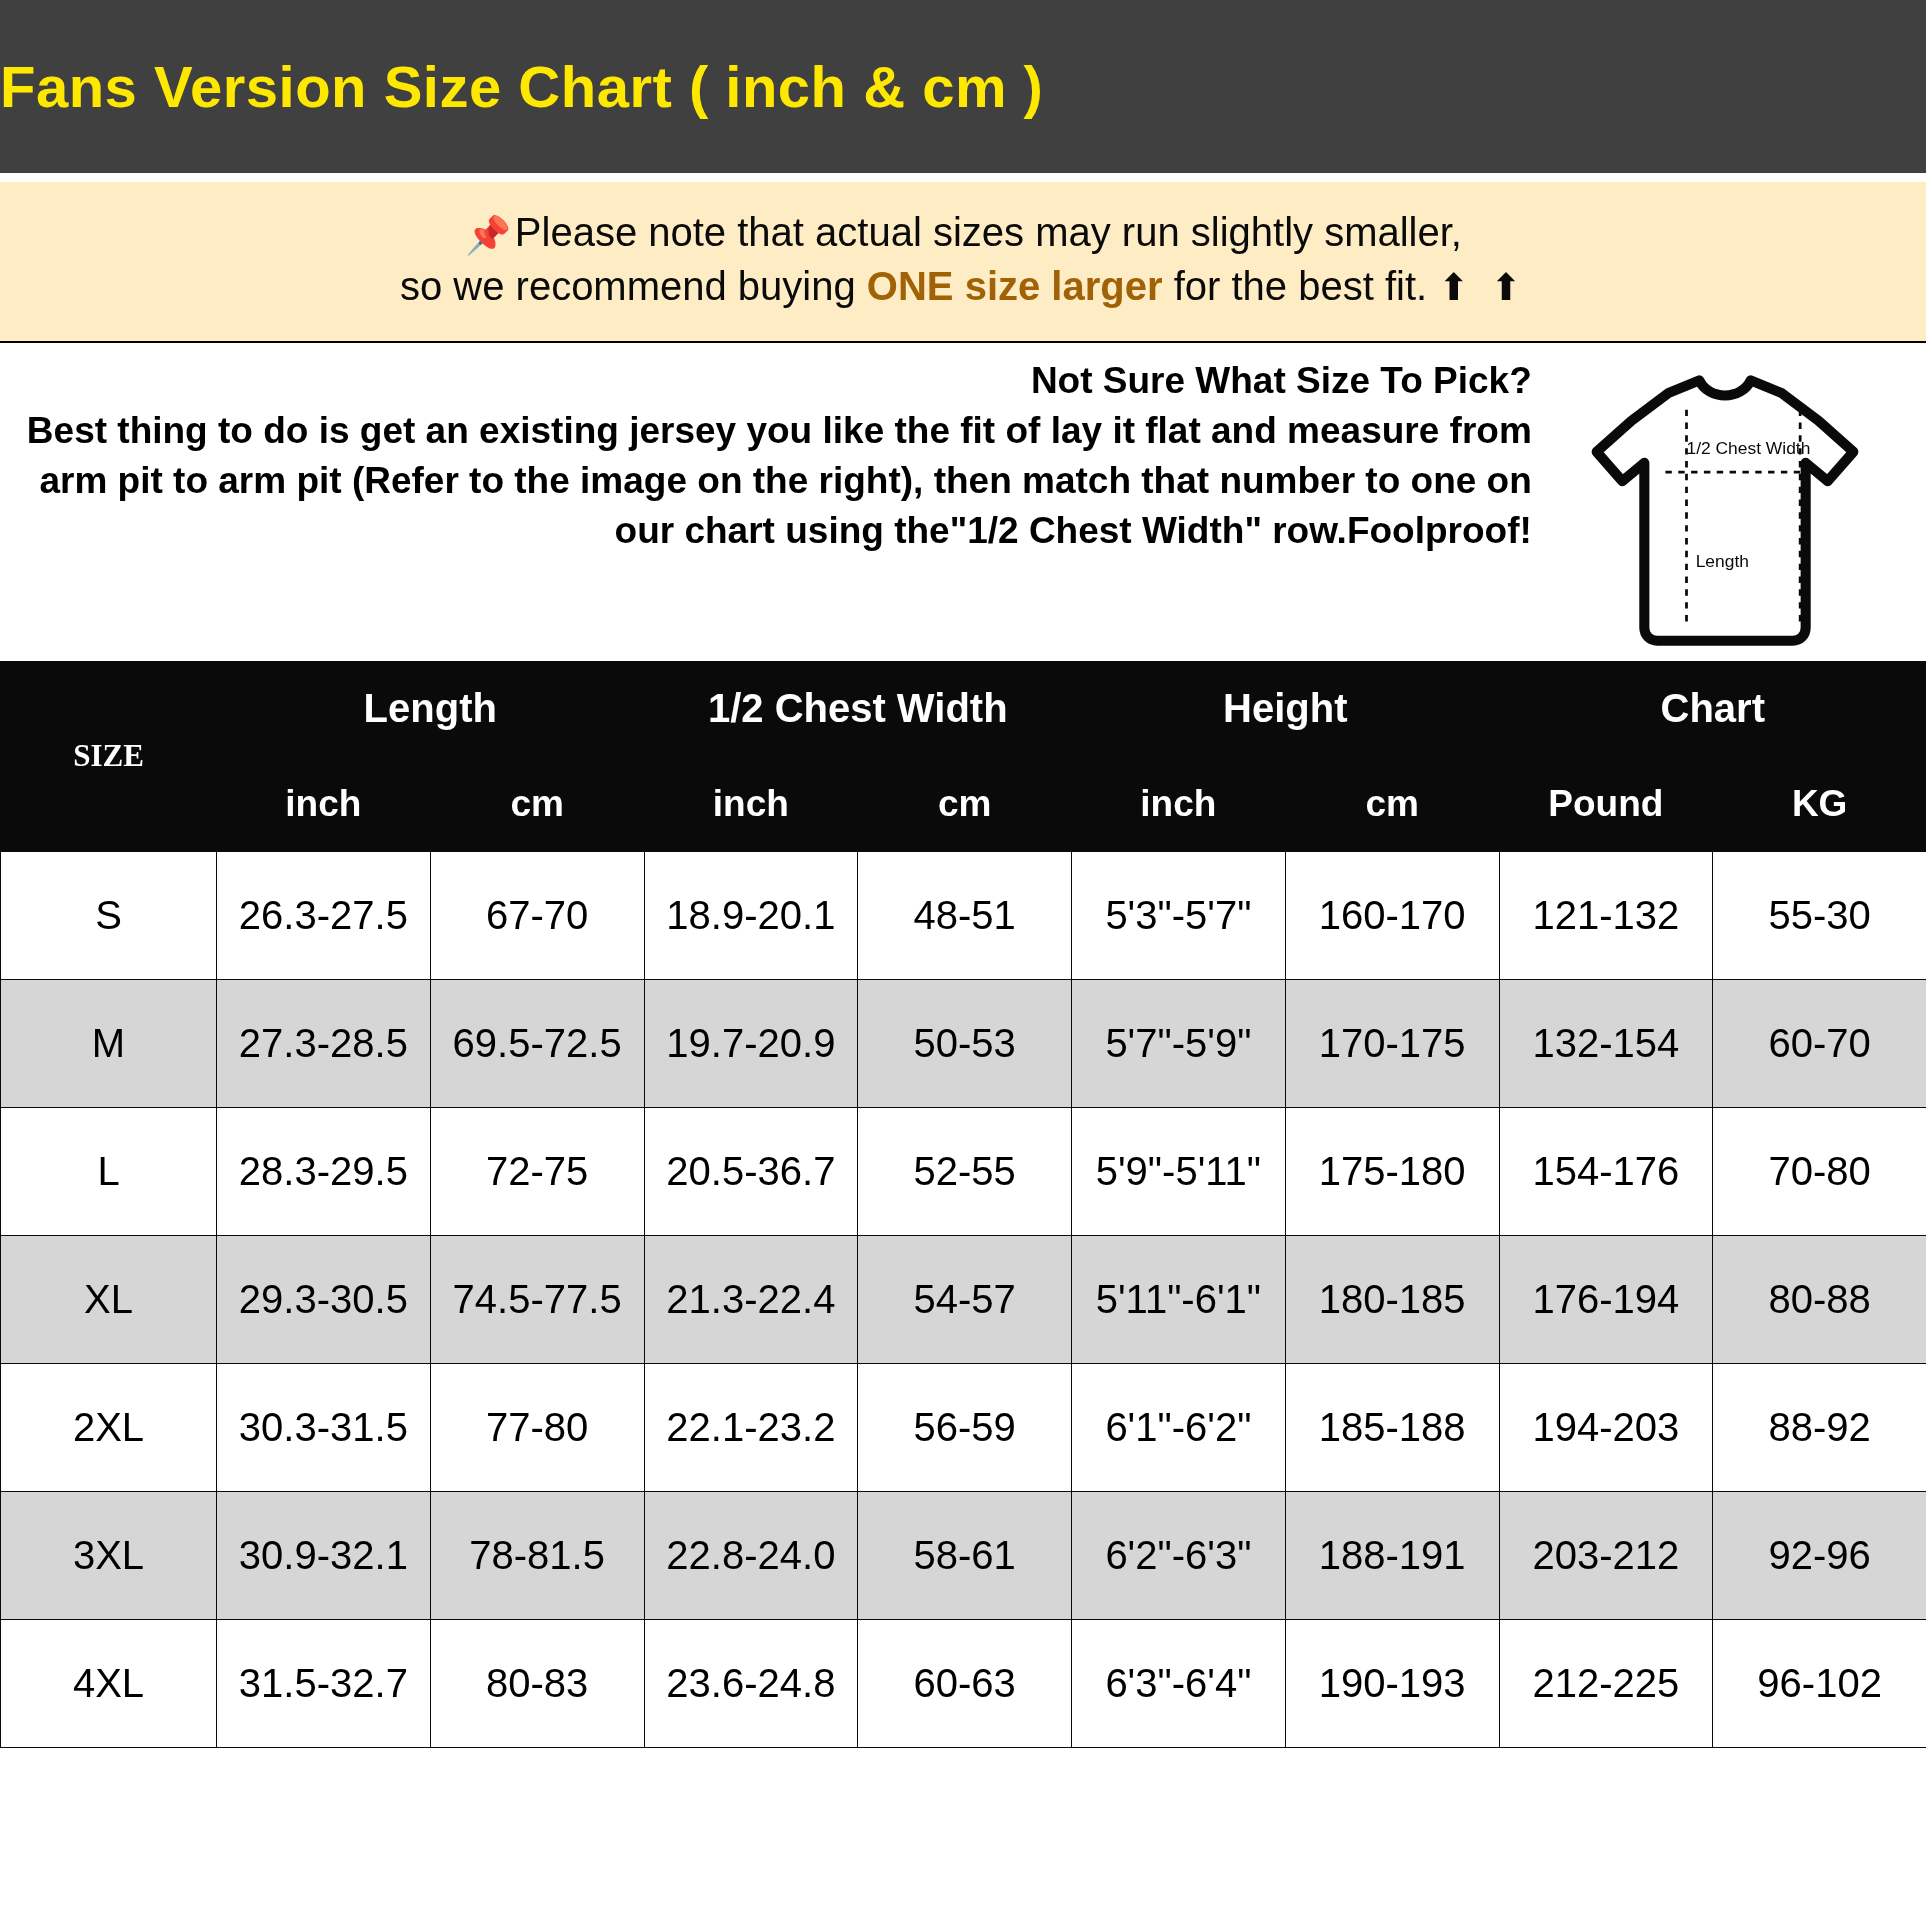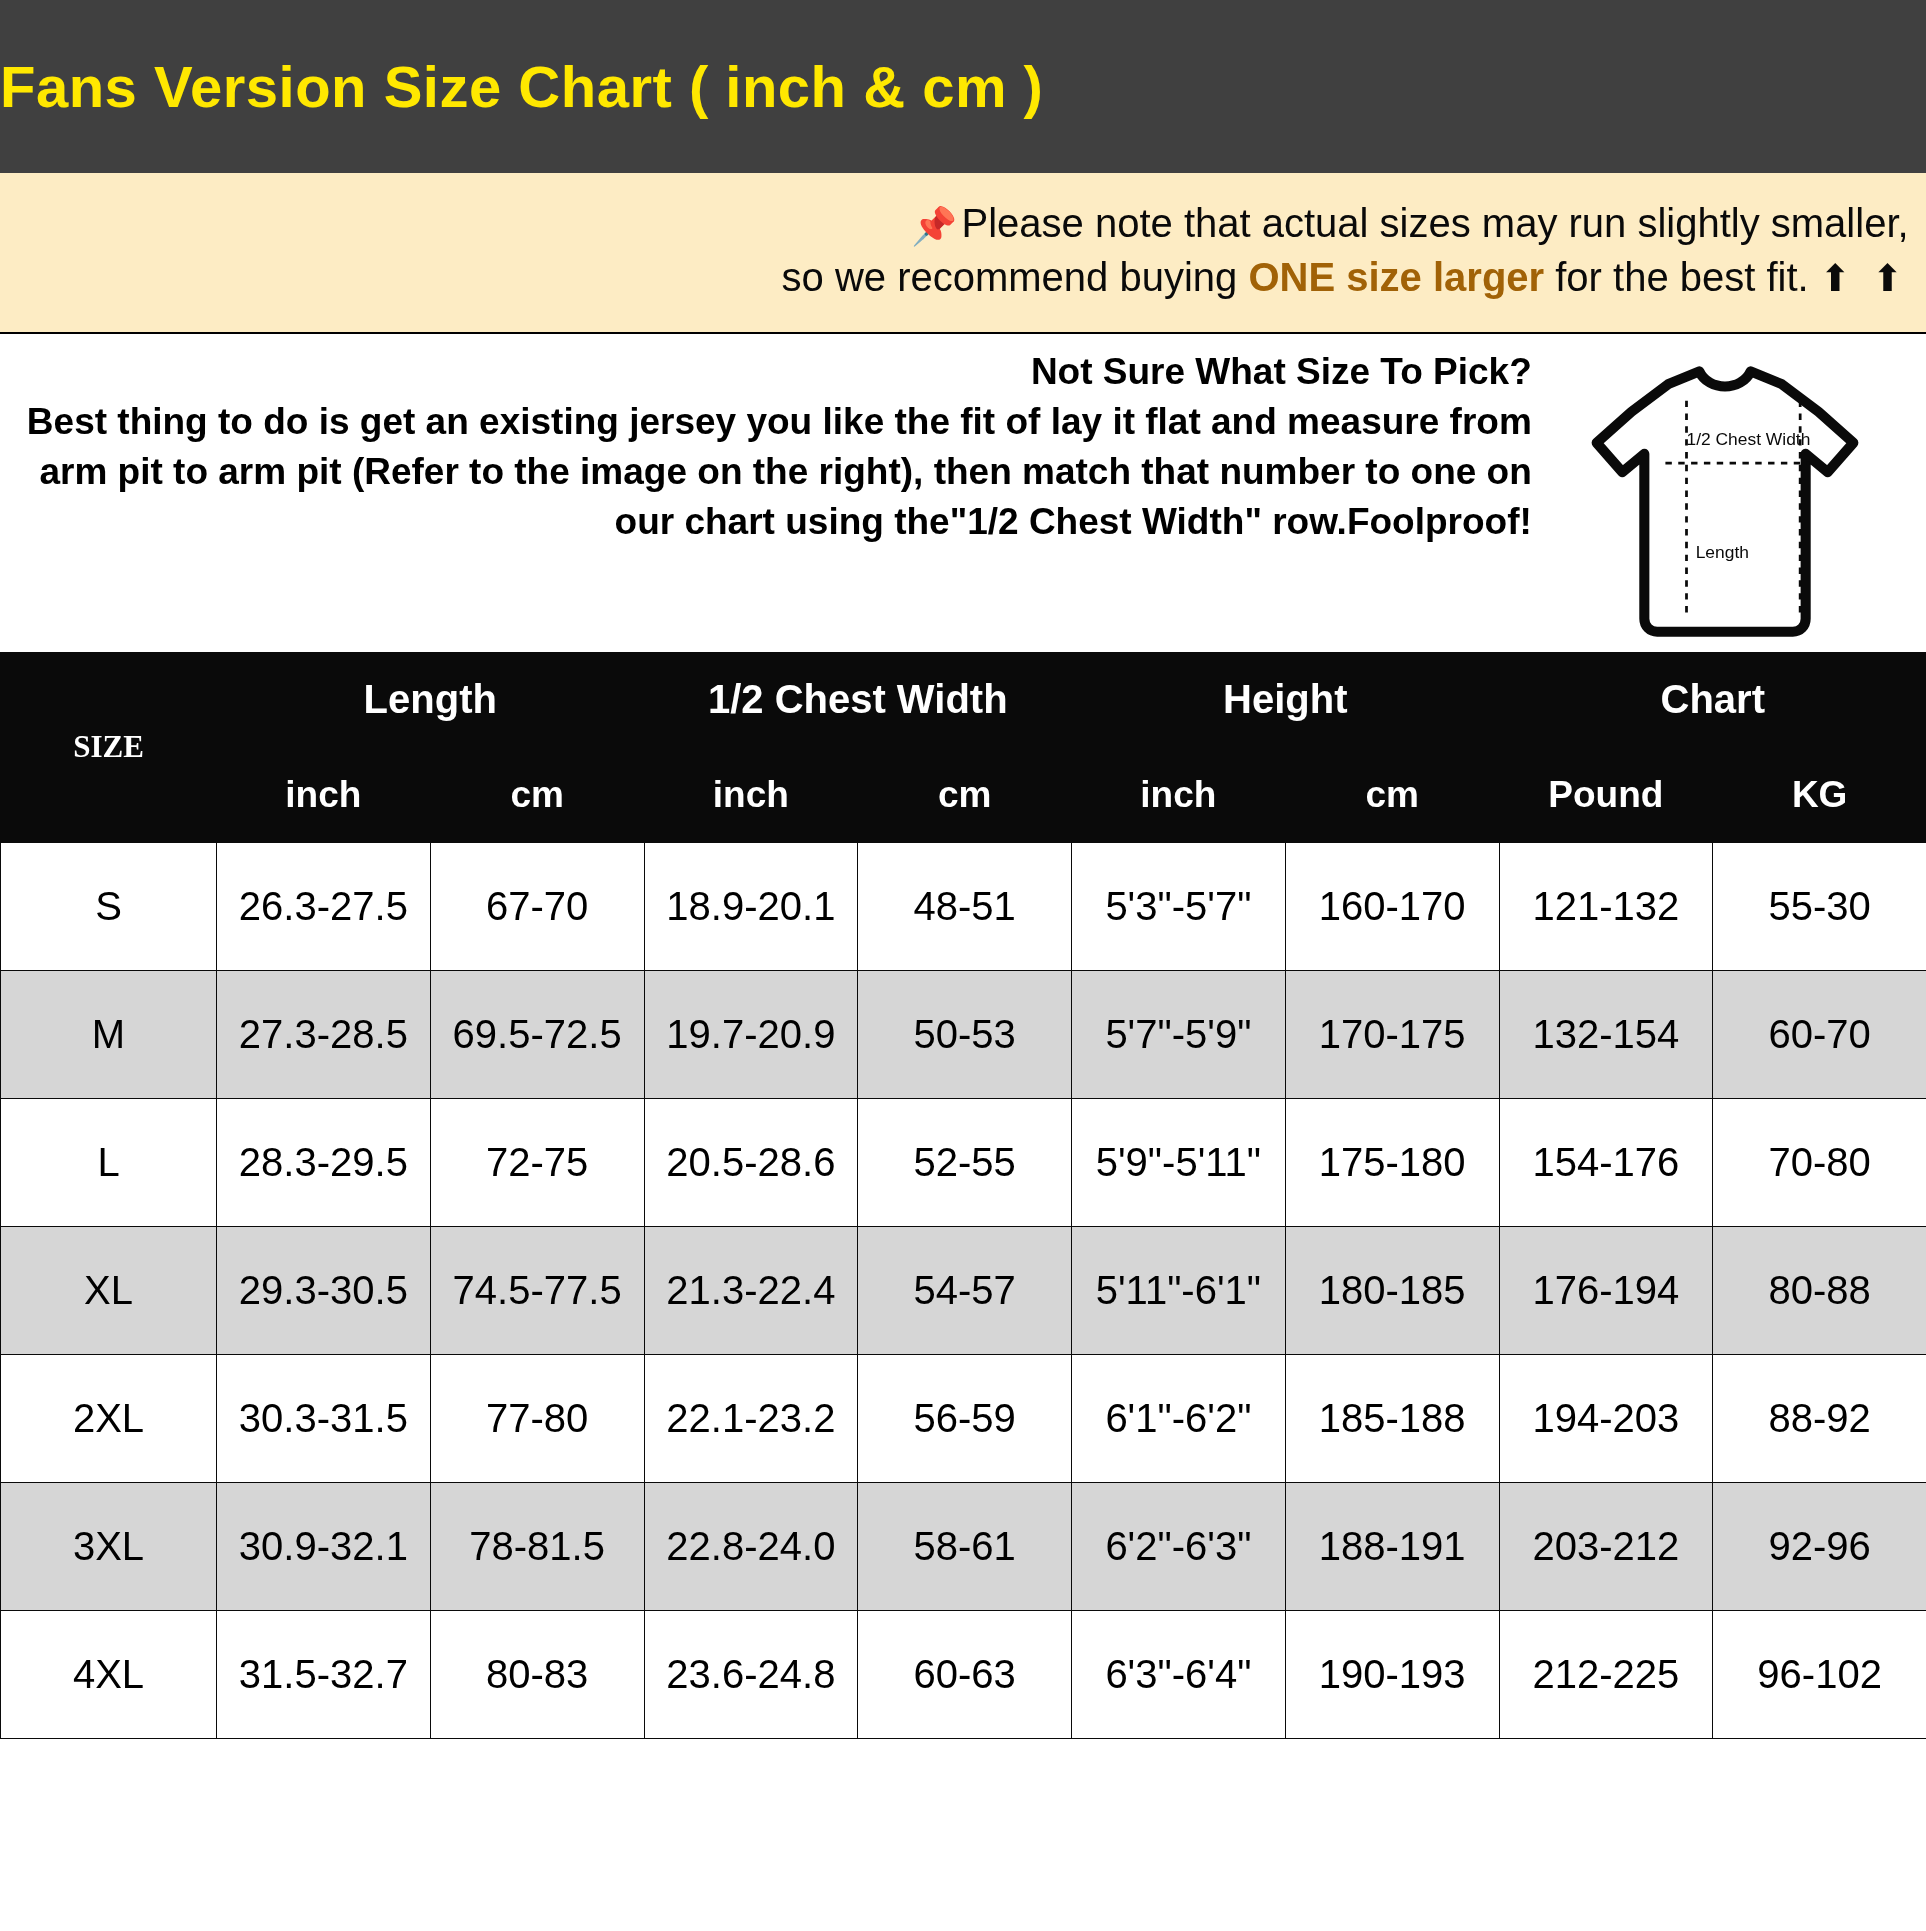--- a/index.html
+++ b/index.html
@@ -30,22 +30,23 @@
     font-size: 58px;
     font-weight: bold;
     letter-spacing: 0.5px;
     text-align: center;
   }
 
   
   .note-band {
     background: #fdecc4;
     padding: 24px 18.4px 27.5px 18.4px;
-    text-align: right;
+    text-align: center;
     border-bottom: 2.8px solid #000;
+    margin-top: 9px;
   }
   .note-line {
     font-size: 40px;
     font-weight: 500;
     line-height: 1.34;
     color: #0a0a0a;
   }
   .pin-icon {
     font-size: 37px;
     vertical-align: -1.8px;
@@ -207,21 +208,21 @@
           <td>50-53</td>
           <td>5'7"-5'9"</td>
           <td>170-175</td>
           <td>132-154</td>
           <td>60-70</td>
         </tr>
         <tr>
           <td class="size-cell">L</td>
           <td>28.3-29.5</td>
           <td>72-75</td>
-          <td>20.5-28.6</td>
+          <td>20.5-36.7</td>
           <td>52-55</td>
           <td>5'9"-5'11"</td>
           <td>175-180</td>
           <td>154-176</td>
           <td>70-80</td>
         </tr>
         <tr class="alt">
           <td class="size-cell">XL</td>
           <td>29.3-30.5</td>
           <td>74.5-77.5</td>

